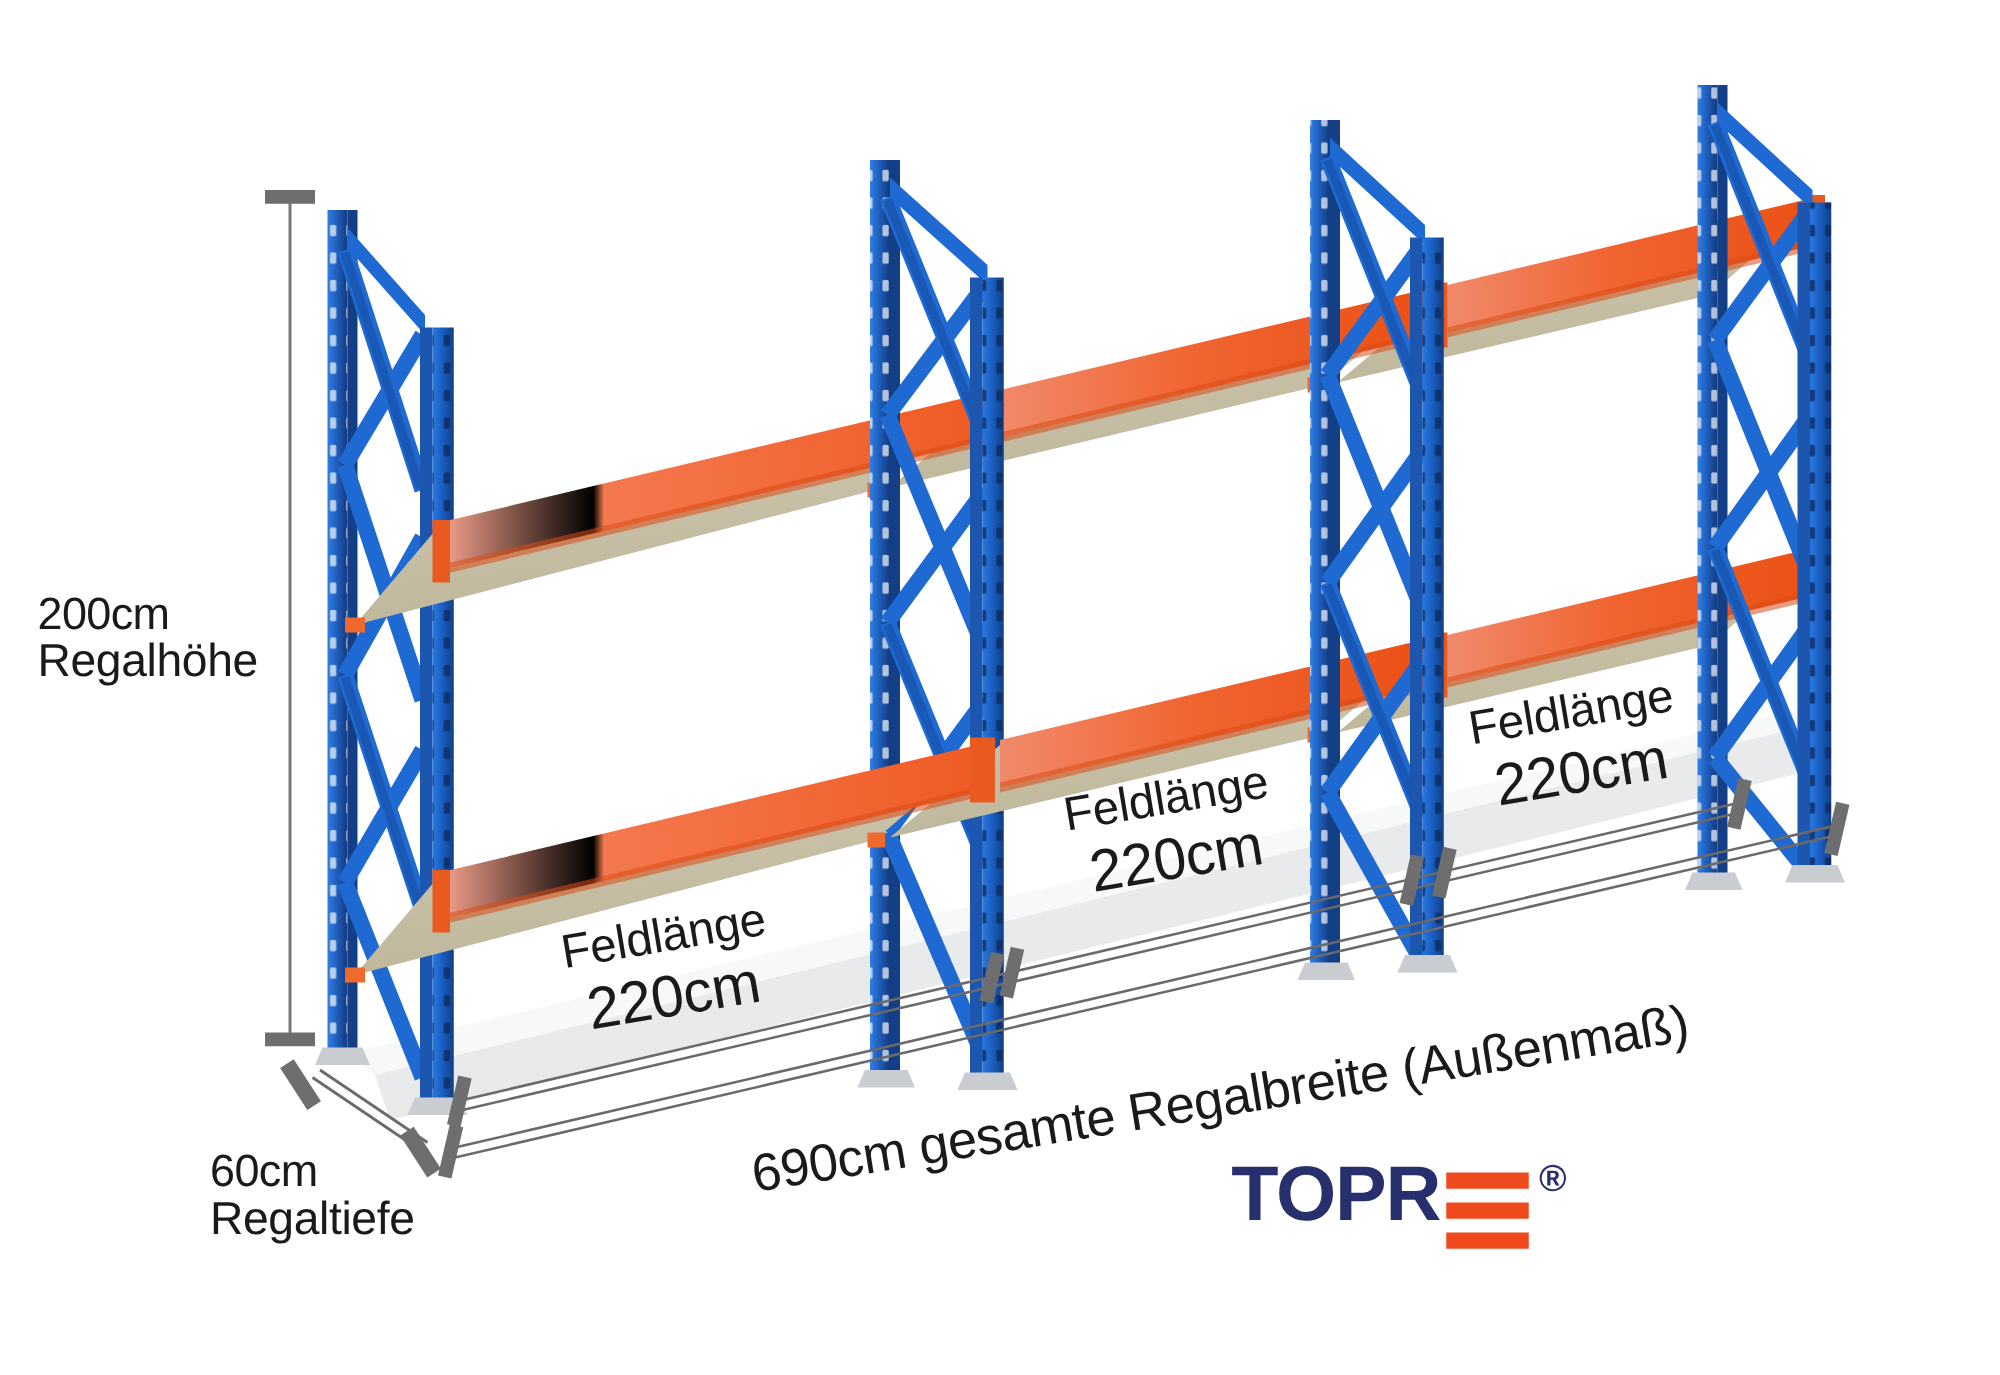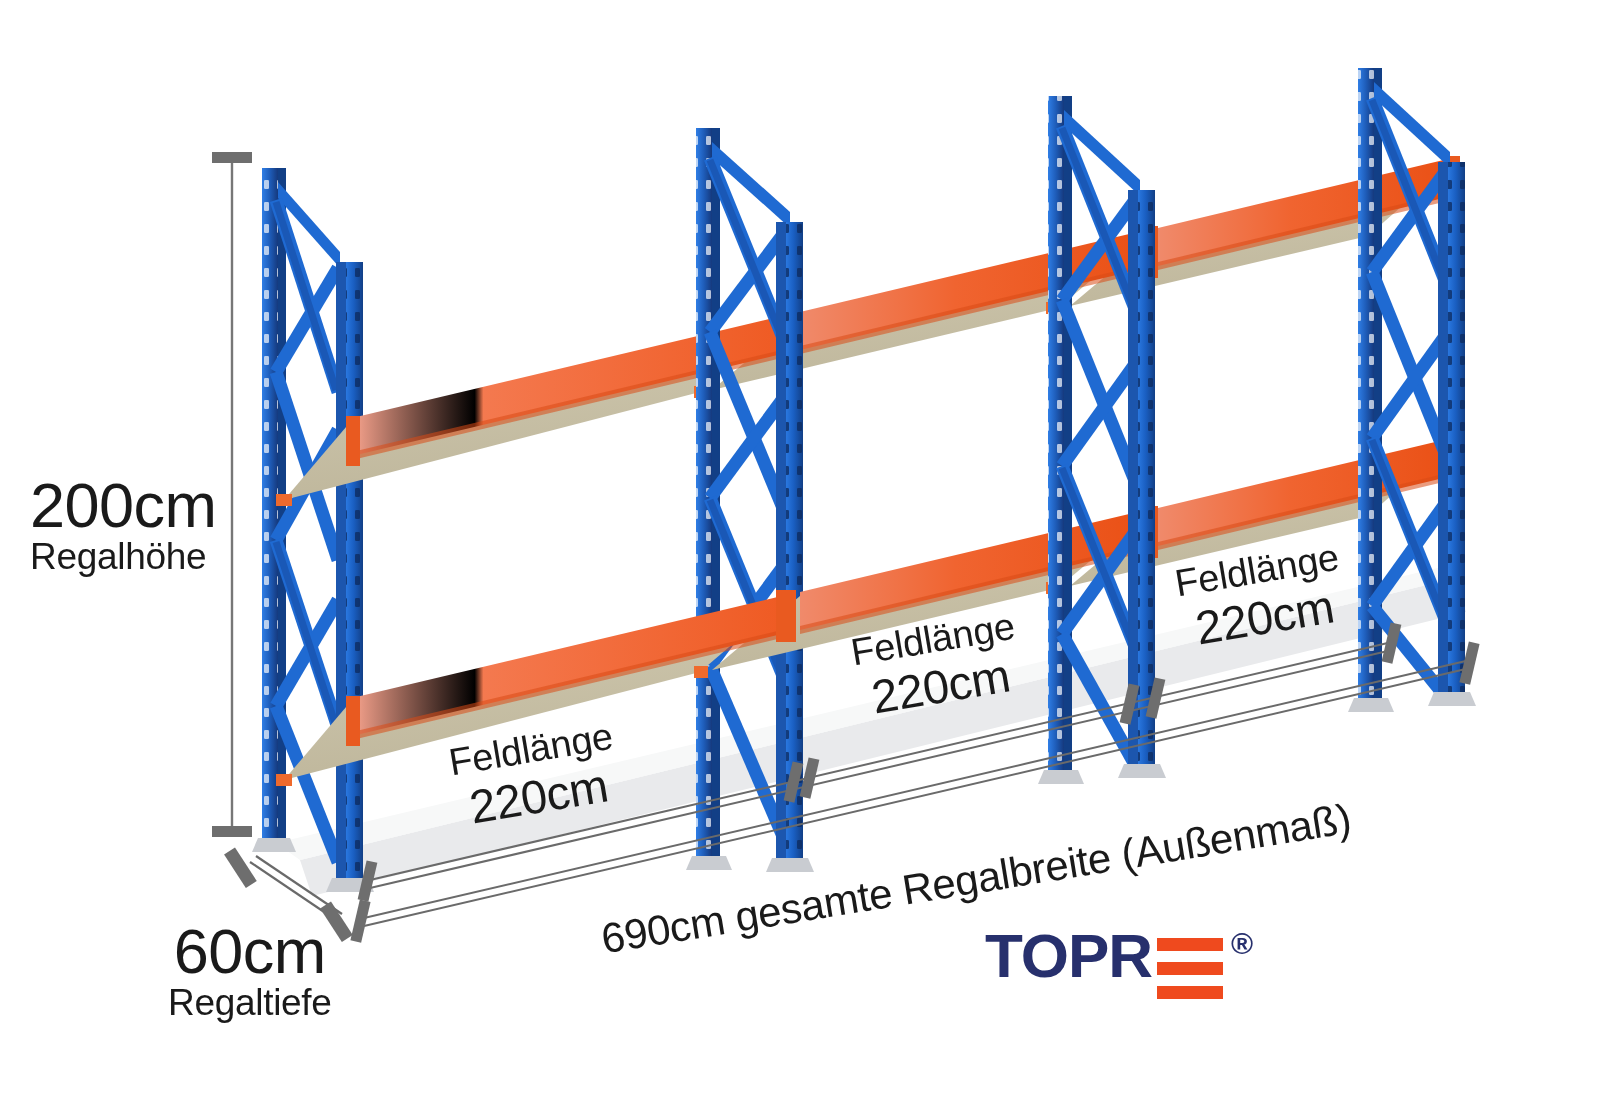--- a/index.html
+++ b/index.html
@@ -5,25 +5,25 @@
 <style>
   html,body{margin:0;padding:0;background:#ffffff;}
   body{width:1600px;height:1100px;overflow:hidden;
        font-family:"Liberation Sans","DejaVu Sans",sans-serif;}
   #stage{position:relative;width:1600px;height:1100px;background:#fff;}
   svg#scene{position:absolute;left:0;top:0;width:1600px;height:1100px;display:block;}
 
   
   .lbl{position:absolute;color:#1a1a1a;white-space:nowrap;line-height:1.05;
        font-family:"Liberation Sans","DejaVu Sans",sans-serif;}
-  .lbl .big{display:block;font-size:63px;letter-spacing:-0.5px;}
+  .lbl .big{display:block;font-size:36px;letter-spacing:-0.5px;}
   .lbl .sub{display:block;font-size:37px;letter-spacing:-0.3px;}
 
   #height-label{left:30px;top:472px;text-align:left;}
-  #depth-label{left:168px;top:918px;text-align:center;}
+  #depth-label{left:168px;top:918px;text-align:left;}
 
   
   .rot{position:absolute;color:#1a1a1a;white-space:nowrap;text-align:center;
        font-family:"Liberation Sans","DejaVu Sans",sans-serif;}
   .rot .l1{display:block;font-size:38px;letter-spacing:-0.2px;}
   .rot .l2{display:block;font-size:47px;letter-spacing:-0.4px;margin-top:-2px;}
 
   #bay1-label{left:446px;top:742px;transform:rotate(-9.5deg);transform-origin:0 0;}
   #bay2-label{left:848px;top:632px;transform:rotate(-9.5deg);transform-origin:0 0;}
   #bay3-label{left:1172px;top:563px;transform:rotate(-9.5deg);transform-origin:0 0;}

